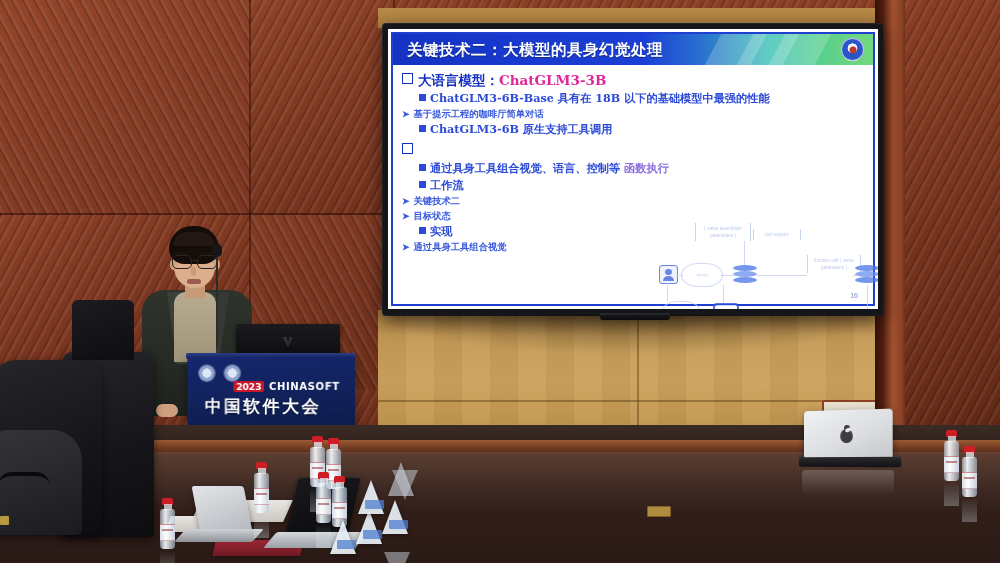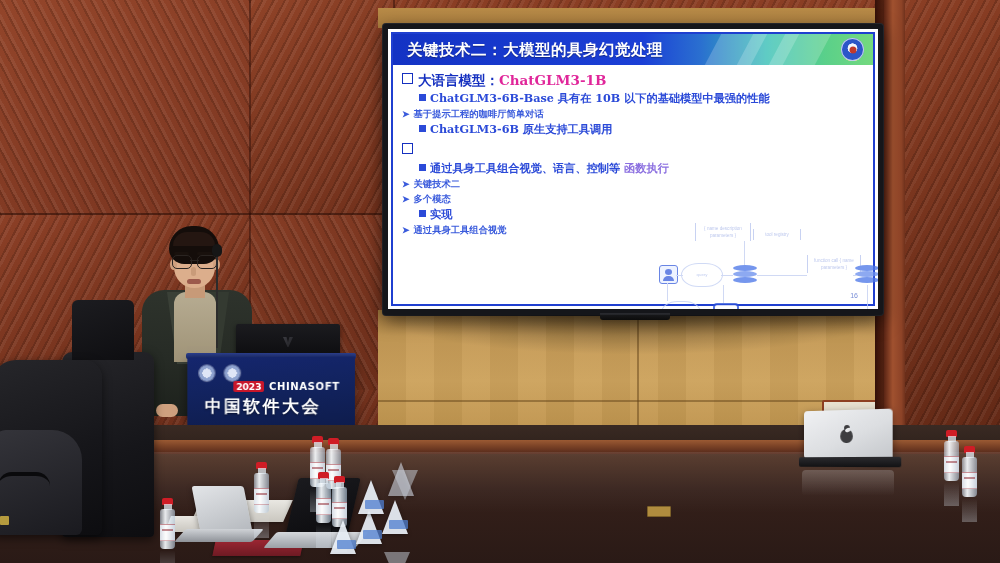--- a/index.html
+++ b/index.html
@@ -398,49 +398,52 @@
           <div class="tb-chev" style="left:320px;"></div>
           <div class="tb-chev" style="left:352px;"></div>
           <div class="tb-chev" style="left:384px;"></div>
           <div class="slide-title">关键技术二：大模型的具身幻觉处理</div>
           <div class="slide-logo"></div>
         </div>
 
         <div class="slide-body">
 
           <div class="l1">
-            <span class="bq"></span><span>大语言模型：</span><span class="pink">ChatGLM3-1B</span>
+            <span class="bq"></span><span>大语言模型：</span><span class="pink">ChatGLM3-3B</span>
           </div>
 
           <div class="l2">
-            <span class="bs"></span><span>ChatGLM3-6B-Base 具有在 10B 以下的基础模型中最强的性能</span>
+            <span class="bs"></span><span>ChatGLM3-6B-Base 具有在 18B 以下的基础模型中最强的性能</span>
           </div>
 
           <div class="l3">
             <span class="ba">➤</span><span>基于提示工程的咖啡厅简单对话</span>
           </div>
 
           <div class="l2">
             <span class="bs"></span><span>ChatGLM3-6B 原生支持工具调用</span>
           </div>
 
           <div class="l1" style="margin-top:3px;">
             <span class="bq"></span>
           </div>
 
           <div class="l2">
             <span class="bs"></span><span>通过具身工具组合视觉、语言、控制等 </span><span class="lilac">函数执行</span>
           </div>
 
+          <div class="l2">
+            <span class="bs"></span><span>工作流</span>
+          </div>
 
           <div class="l3">
             <span class="ba">➤</span><span>关键技术二</span>
           </div>
           <div class="l3">
-            <span class="ba">➤</span><span>多个模态</span>
+            <span class="ba">➤</span><span>目标状态</span>
           </div>
 
           <div class="l2">
             <span class="bs"></span><span>实现</span>
           </div>
           <div class="l3">
             <span class="ba">➤</span><span>通过具身工具组合视觉</span>
           </div>
 
           <div class="diagram">

